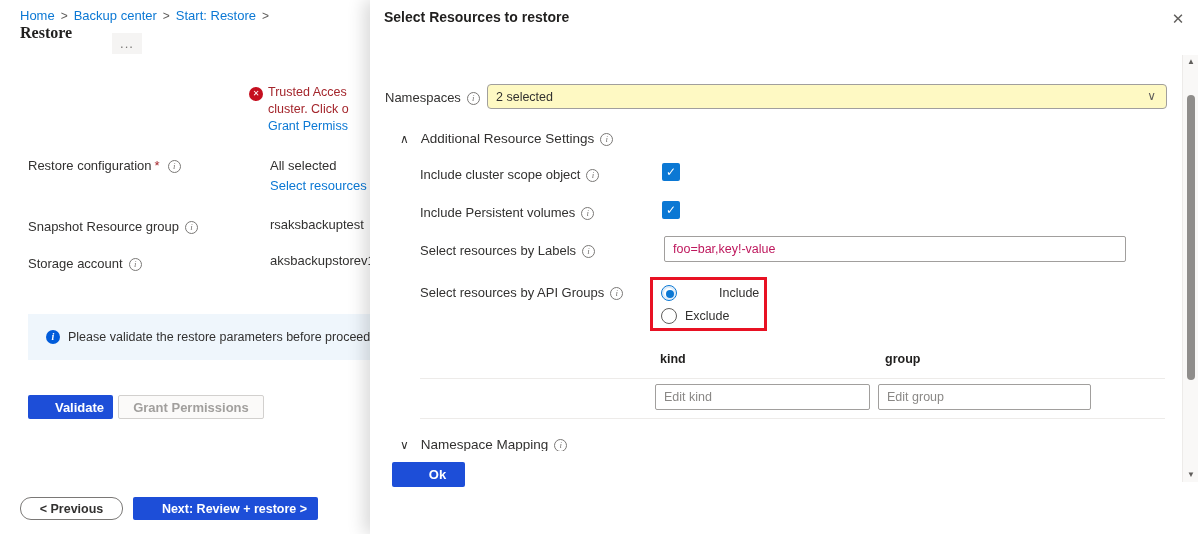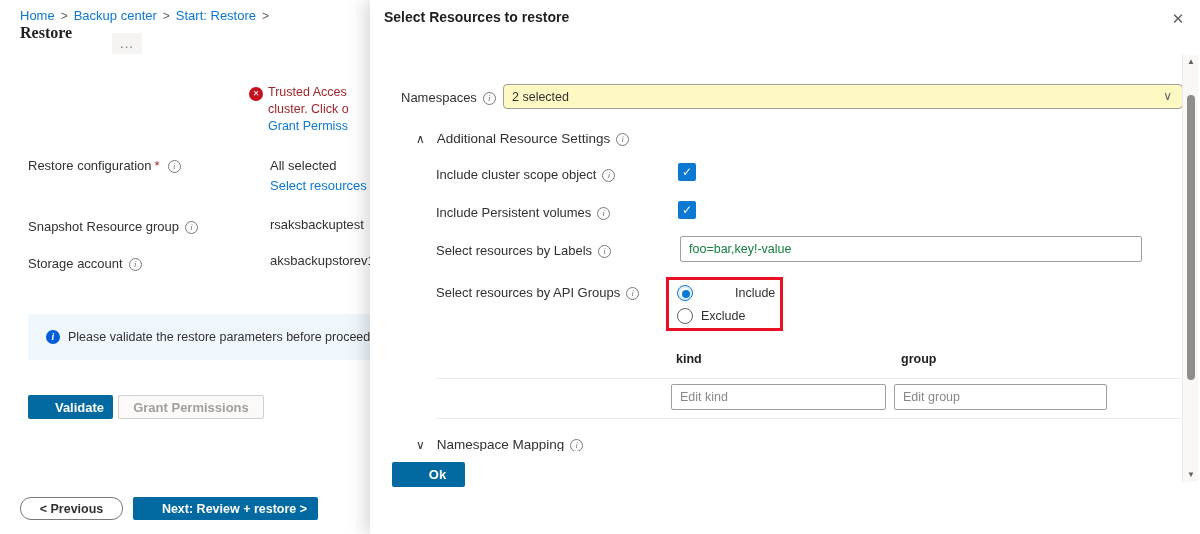--- a/index.html
+++ b/index.html
@@ -29,49 +29,49 @@
     font-size:9px;line-height:11px;text-align:center;color:#7a7876;margin-left:6px;vertical-align:1px;
     font-style:italic;font-family:"Liberation Serif","DejaVu Serif",serif;}
 
   .banner{position:absolute;left:28px;top:314px;width:356px;height:46px;background:#eff6fc;}
   .banner-icon{position:absolute;left:18px;top:16px;width:14px;height:14px;border-radius:50%;background:#015cda;
     color:#fff;font-size:10px;line-height:14px;text-align:center;font-weight:700;
     font-family:"Liberation Serif","DejaVu Serif",serif;font-style:italic;}
   .banner-text{position:absolute;left:40px;top:16px;font-size:12.5px;color:#323130;white-space:nowrap;}
 
   .btn{position:absolute;border:none;border-radius:2px;font-size:13px;font-weight:700;cursor:pointer;}
-  .btn-primary{background:#0369a1;color:#fff;padding-left:24px;}
+  .btn-primary{background:#1d4ed8;color:#fff;padding-left:24px;}
   .btn-disabled{background:#fbfaf9;color:#a19f9d;border:1px solid #d2d0ce;cursor:default;}
   .btn-outline{background:#fff;color:#323130;border:1px solid #7a7876;}
   #validate-btn{left:28px;top:395px;width:85px;height:24px;}
   #grant-btn{left:118px;top:395px;width:146px;height:24px;}
   #prev-btn{left:20px;top:497px;width:103px;height:23px;font-size:12.5px;border-radius:11px;}
   #next-btn{left:133px;top:497px;width:185px;height:23px;font-size:12.5px;}
 
   
   #panel{position:absolute;left:370px;top:0;width:830px;height:534px;background:#fff;
     box-shadow:-6px 0 16px rgba(0,0,0,0.15);}
   .panel-title{position:absolute;left:14px;top:9px;font-size:14px;font-weight:700;color:#201f1e;}
   .panel-close{position:absolute;left:798px;top:9px;width:20px;height:20px;border:none;background:none;
     color:#605e5c;font-size:15px;cursor:pointer;line-height:20px;text-align:center;padding:0;}
 
-  .panel-viewport{position:absolute;left:16px;top:55px;width:812px;height:396px;overflow:hidden;padding-left:41px;}
+  .panel-viewport{position:absolute;left:0;top:55px;width:812px;height:396px;overflow:hidden;padding-left:41px;}
   .ns-label{position:absolute;left:15px;top:35px;font-size:13px;color:#323130;white-space:nowrap;}
   .select-box{position:absolute;left:117px;top:29px;width:680px;height:25px;border:1px solid #a19f9d;
     border-radius:4px;background:#fef9c3;cursor:pointer;}
   .select-box .sel-text{position:absolute;left:8px;top:5px;font-size:12.5px;color:#323130;}
   .select-box .sel-chev{position:absolute;right:10px;top:4px;font-size:12px;color:#605e5c;}
 
   .section-row{position:absolute;left:30px;font-size:13.5px;color:#323130;cursor:pointer;white-space:nowrap;}
   .section-chev{display:inline-block;margin-right:12px;font-size:12px;color:#323130;}
 
   .p-label{position:absolute;left:50px;font-size:13px;color:#323130;white-space:nowrap;}
   .checkbox{position:absolute;left:292px;width:18px;height:18px;background:#0b78d4;border-radius:2px;
     color:#fff;font-size:12px;line-height:18px;text-align:center;cursor:pointer;}
-  .text-input{position:absolute;border:1px solid #a19f9d;border-radius:2px;font-size:12.5px;color:#15803d;
+  .text-input{position:absolute;border:1px solid #a19f9d;border-radius:2px;font-size:12.5px;color:#be185d;
     padding:0 8px;background:#fff;}
   .text-input::placeholder{color:#8a8886;opacity:1;}
 
   .highlight-rect{position:absolute;left:280px;top:222px;width:117px;height:54px;border:3px solid #e81123;}
   .radio-row{position:absolute;left:8px;display:flex;align-items:center;cursor:pointer;}
   .radio{width:16px;height:16px;border-radius:50%;background:#fff;margin-right:8px;position:relative;}
   .radio.on{border:1px solid #0b78d4;box-shadow:0 0 0 2px #deecf9 inset;}
   .radio.on::after{content:"";position:absolute;left:4px;top:4px;width:8px;height:8px;border-radius:50%;background:#0b78d4;}
   .radio.off{border:1px solid #605e5c;}
   .radio-label{font-size:12.5px;color:#323130;}

